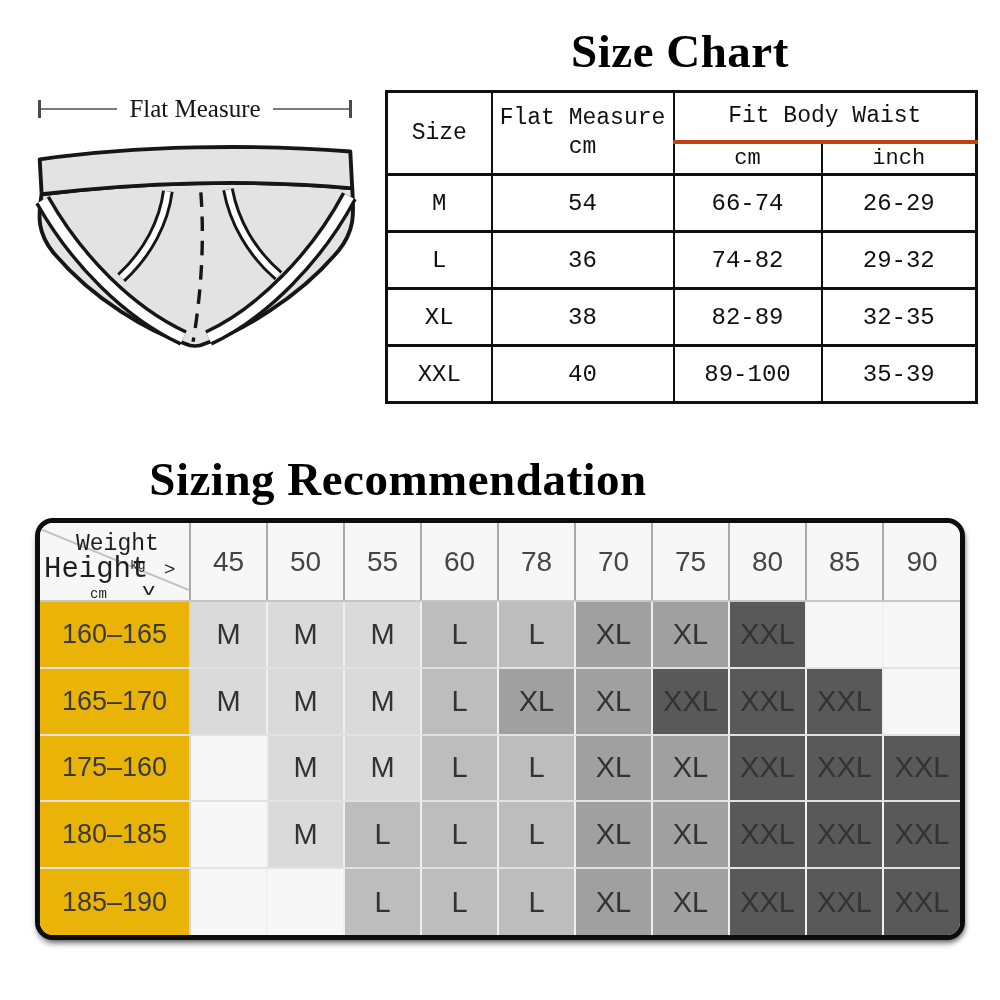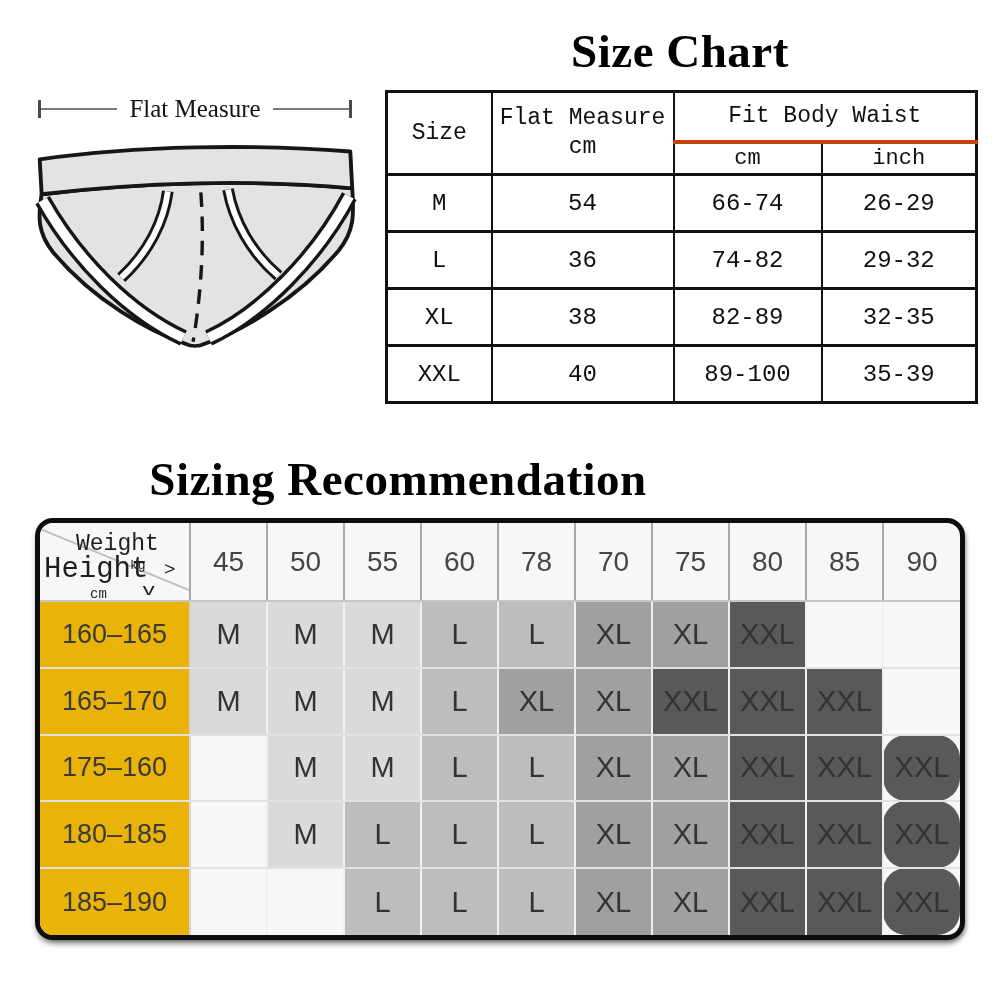--- a/index.html
+++ b/index.html
@@ -46,21 +46,21 @@
             text-align:center; font-family:"Liberation Sans", sans-serif; }
   .matrix thead tr { height:78px; }
   .matrix tbody tr { height:55px; }
   .matrix thead th { background:#f7f7f7; font-weight:normal; font-size:28px; color:#454545;
                      border-right:2px solid #a9a9a9; border-bottom:2px solid #c6c6c6; }
   .matrix thead th.corner { width:150px; position:relative; }
   .matrix tbody td { font-size:29px; color:#333333;
                      border-right:2px solid #f0f0f0; border-bottom:2px solid #e2e2e2; }
   .matrix tbody td.rowhead { background:#eab308; font-size:27px; color:#3a3a3a;
                      border-right:2px solid #d4d4d4; }
-  .matrix th:last-child, .matrix td:last-child { border-right:none;border-radius:23px; }
+  .matrix th:last-child, .matrix td:last-child { border-right:none; }
   .matrix tbody tr:last-child td { border-bottom:none;margin-left:40px; }
 
   
   .corner .diag { position:absolute; left:0; top:0; width:100%; height:100%; }
   .corner span { position:absolute; font-family:"Liberation Mono", monospace;
                  color:#1e1e1e; white-space:nowrap; line-height:1; }
   .w-label { left:36px;  top:10px; font-size:23px; }
   .w-unit  { left:90px;  top:36px; font-size:13px; }
   .w-arrow { left:124px; top:38px; font-size:19px; }
   .h-label { left:4px;   top:32px; font-size:29px; }

